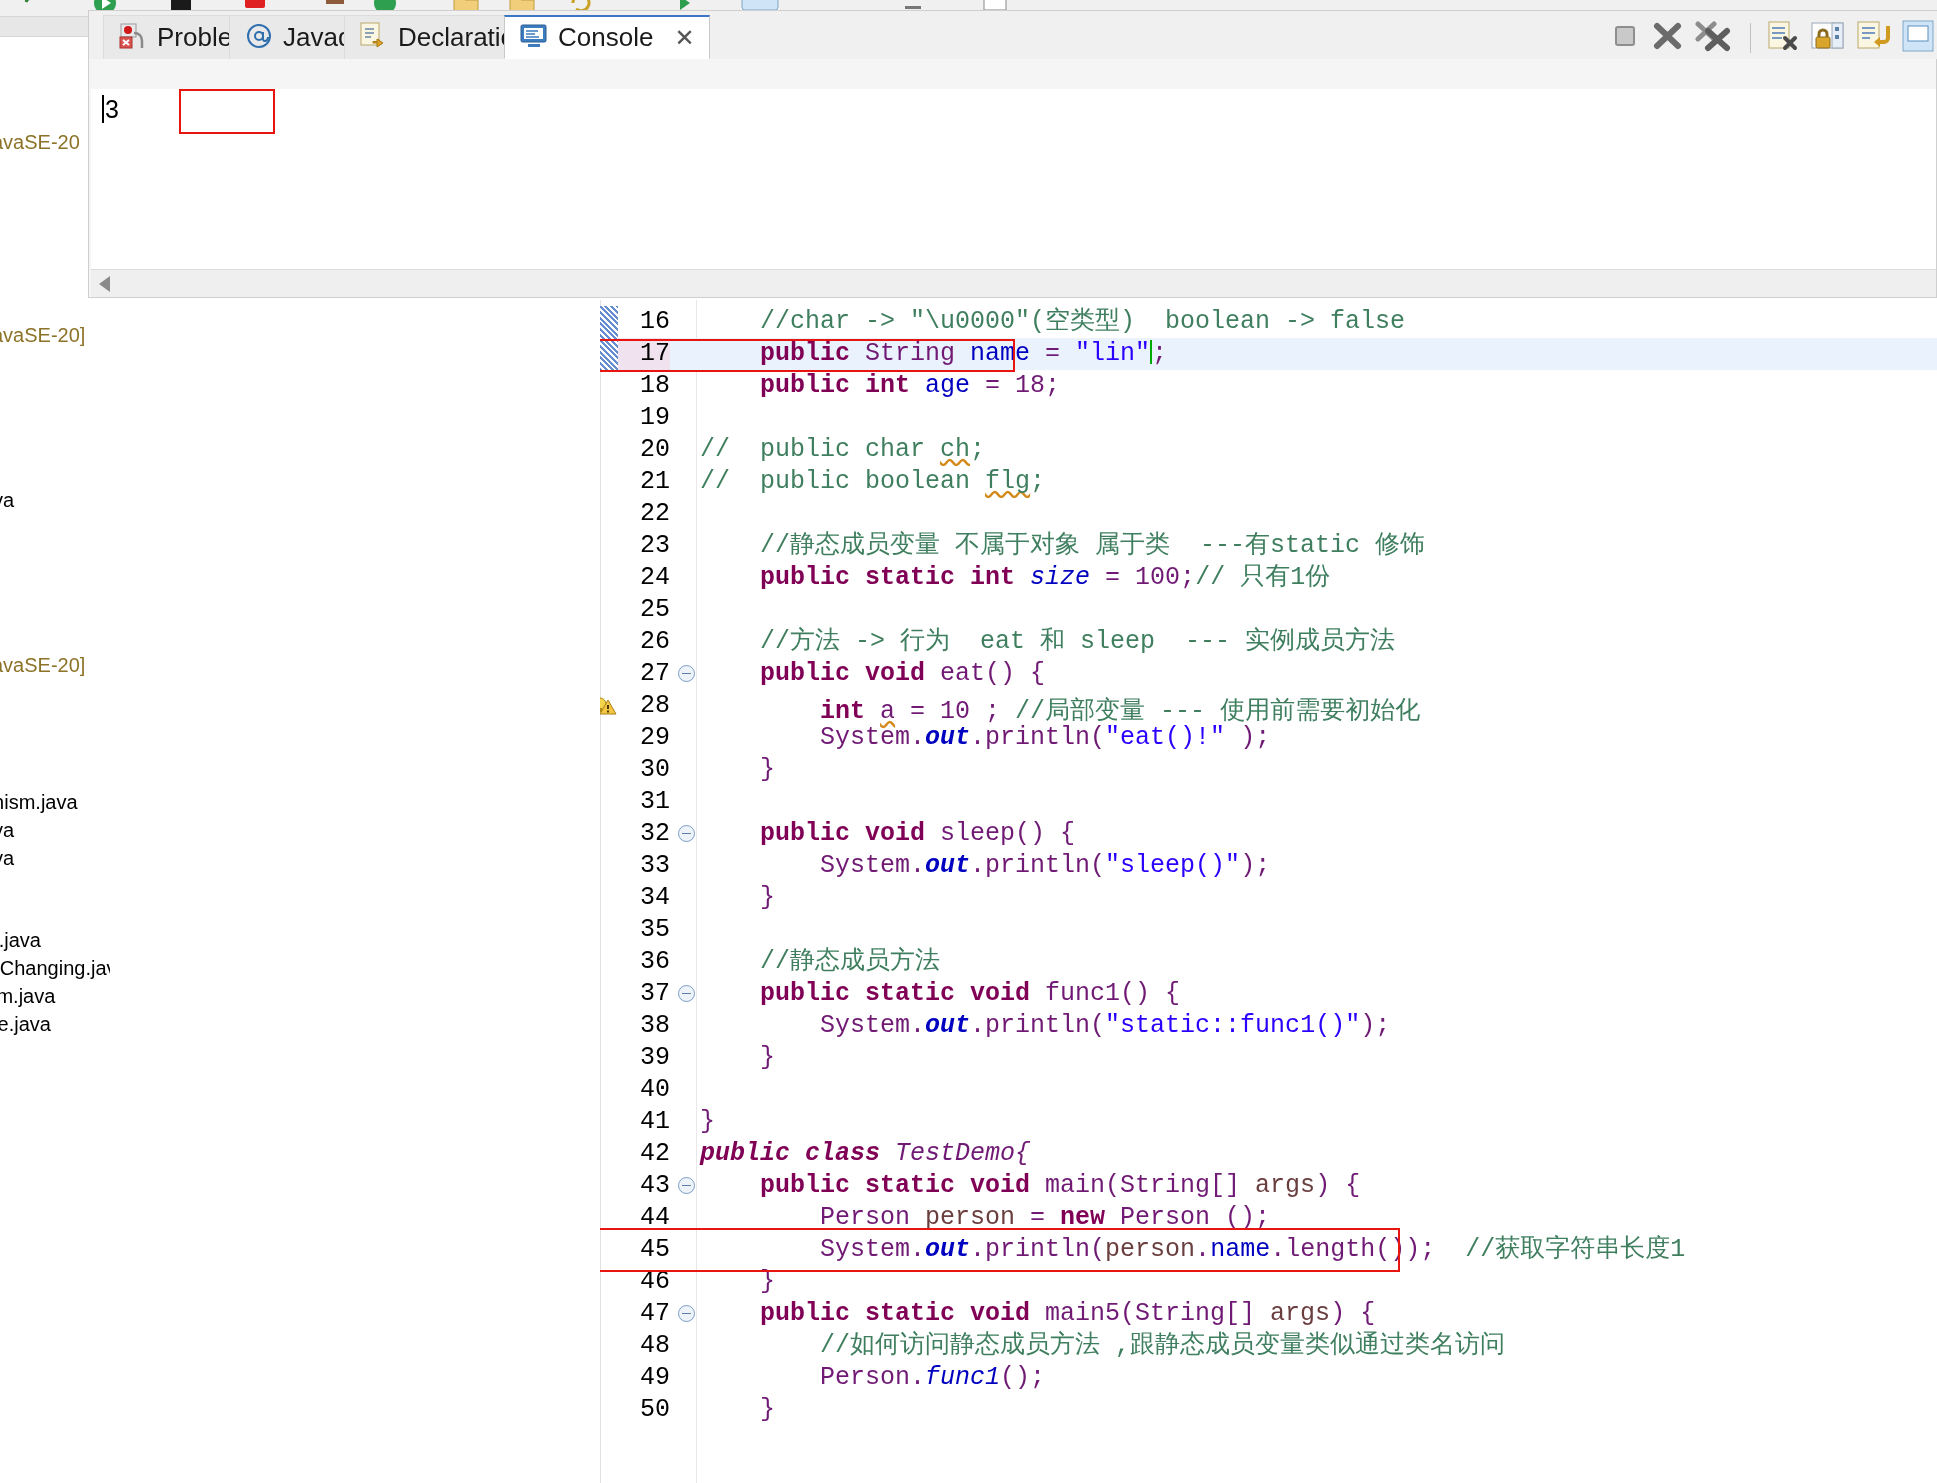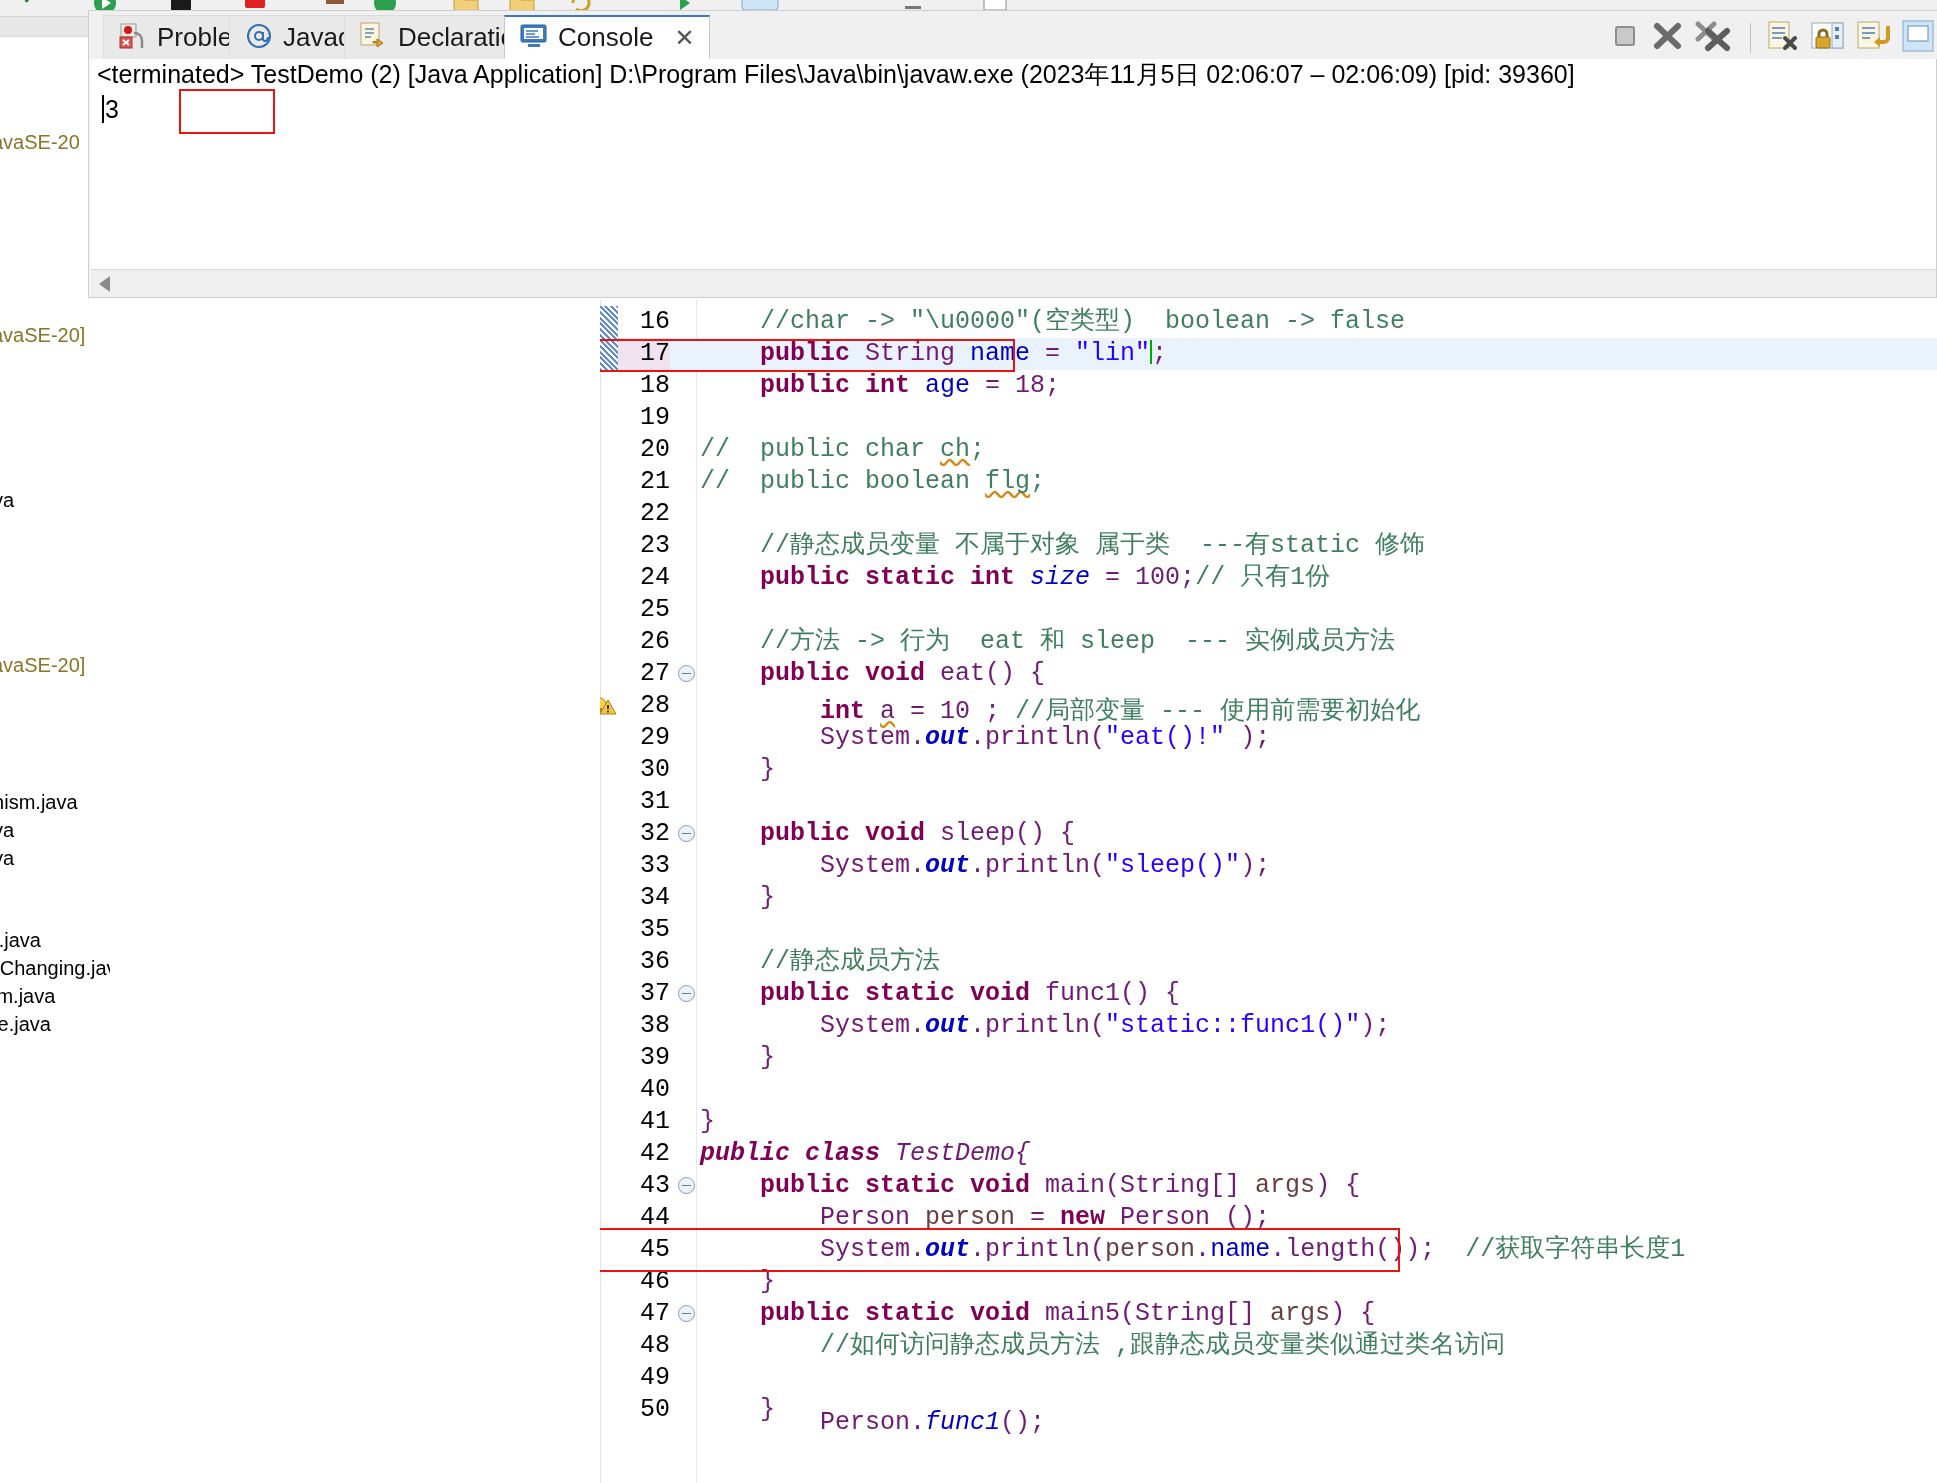--- a/index.html
+++ b/index.html
@@ -341,21 +341,20 @@
         </span>
         <span>
           <svg width="32" height="32" viewBox="0 0 32 32">
             <rect x="1" y="1" width="30" height="30" fill="#cfe4f7" stroke="#7fa8cc"></rect>
             <rect x="6" y="6" width="20" height="15" fill="#fff" stroke="#5b8fc0"></rect>
           </svg>
         </span>
       </div>
     </div>
 
-    <div class="console-title">&lt;terminated&gt; TestDemo (2) [Java Application] D:\Program Files\Java\bin\javaw.exe  (2023年11月5日 02:06:07 – 02:06:09) [pid: 39360]</div>
 
     <div class="console-body">
       <div class="console-caret"></div>
       <div class="console-out">3</div>
     </div>
 
     <div class="console-redbox"></div>
 
     <div class="console-hscroll">
       <span class="hs-left"></span>
@@ -440,21 +439,21 @@
         <div class="lnum" style="top: 934px;">45</div>
         <div class="code" style="top: 934px;"><span class="loc">        System.</span><span class="out">out</span><span class="loc">.println(</span><span class="prm">person</span><span class="loc">.</span><span class="fld">name</span><span class="loc">.length());  </span><span class="cmt">//获取字符串长度1</span></div>
         <div class="lnum" style="top: 966px;">46</div>
         <div class="code" style="top: 966px;"><span class="loc">    }</span></div>
         <div class="lnum" style="top: 998px;">47</div>
         <div class="fold" style="top: 1005px;"></div>
         <div class="code" style="top: 998px;"><span class="loc">    </span><span class="kw">public static void</span><span class="loc"> main5(String[] </span><span class="prm">args</span><span class="loc">) {</span></div>
         <div class="lnum" style="top: 1030px;">48</div>
         <div class="code" style="top: 1030px;"><span class="cmt">        //如何访问静态成员方法 ,跟静态成员变量类似通过类名访问</span></div>
         <div class="lnum" style="top: 1062px;">49</div>
-        <div class="code" style="top: 1062px; margin-top: 45px;"><span class="loc">        Person.</span><span class="stt">func1</span><span class="loc">();</span></div>
+        <div class="code" style="top: 1062px;"><span class="loc">        Person.</span><span class="stt">func1</span><span class="loc">();</span></div>
         <div class="lnum" style="top: 1094px;">50</div>
         <div class="code" style="top: 1094px;"><span class="loc">    }</span></div>
         <div class="ann-stripe" style="top: 6px; height: 64px;"></div>
         <div class="redbox" style="left: -30px; top: 39px; width: 445px; height: 33px;"></div>
         <div class="redbox" style="left: -25px; top: 928px; width: 825px; height: 44px;"></div>
       </div>
   </div>
 
 </div>
 

